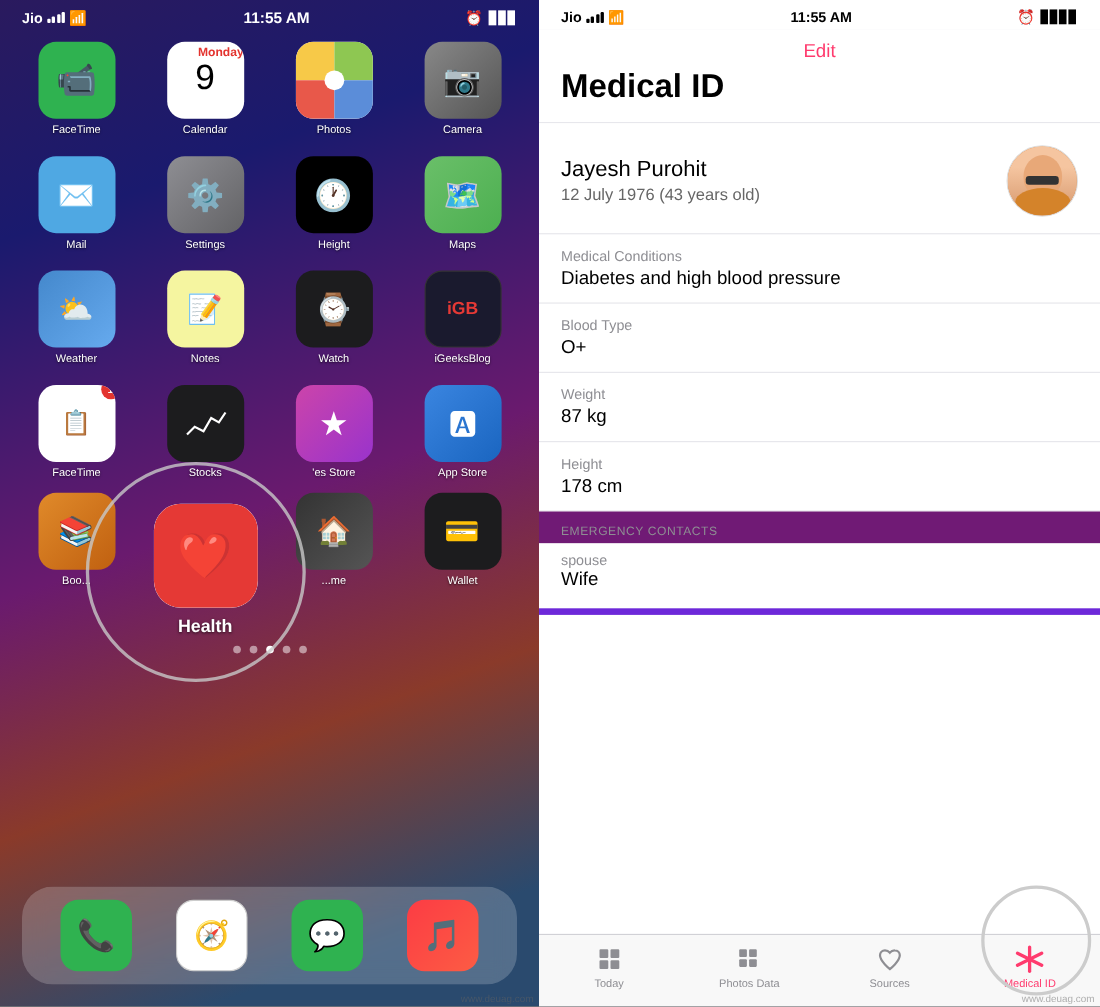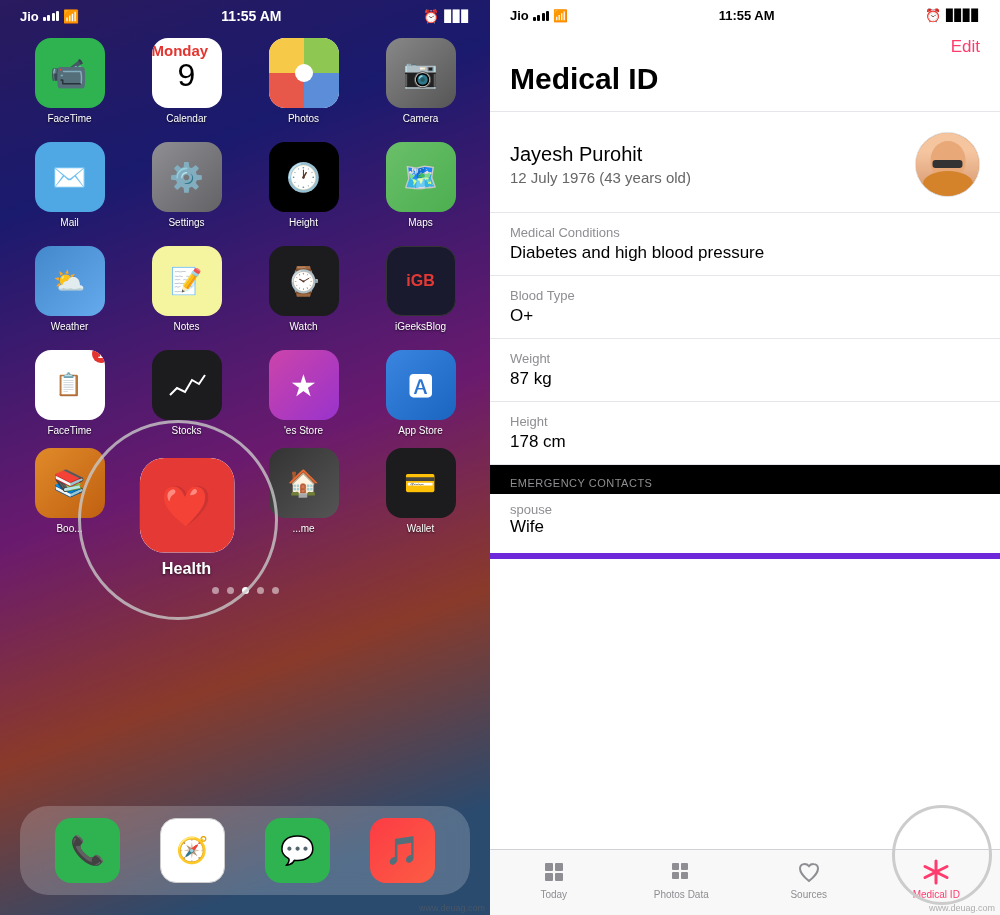--- a/index.html
+++ b/index.html
@@ -70,21 +70,21 @@
 
     
     .calendar-bg {
       background: white;
       display: flex;
       flex-direction: column;
       align-items: center;
       justify-content: flex-start;
       padding-top: 4px;
     }
-    .cal-header { color: #e3342f; font-size: 15px; font-weight: 600; width: 100%; text-align: left; }
+    .cal-header { color: #e3342f; font-size: 11px; font-weight: 600; width: 100%; text-align: right; }
     .cal-day { color: #000; font-size: 32px; font-weight: 300; line-height: 1; }
 
     
     .mail-bg { background: #4fa8e3; }
 
     
     .settings-bg {
       background: linear-gradient(135deg, #8e8e93, #636366);
     }
 
@@ -293,21 +293,21 @@
       margin-bottom: 3px;
     }
     .info-value {
       font-size: 17px;
       color: #000;
       font-weight: 400;
     }
 
     .emergency-header {
       padding: 12px 20px 5px;
-      background: #000000;
+      background: #701a75;
     }
     .emergency-label {
       font-size: 11px;
       color: #8e8e93;
       letter-spacing: 0.5px;
       font-weight: 500;
     }
     .emergency-section {
       padding: 8px 20px 16px;
       border-bottom: 6px solid #6d28d9;
@@ -614,21 +614,21 @@
       <span style="font-size:12px">📶</span>
     </div>
     <div style="font-weight:600">11:55 AM</div>
     <div style="display:flex;align-items:center;gap:5px">
       <span>⏰</span>
       <span style="font-size:11px">▊▊▊▊</span>
     </div>
   </div>
 
   <div class="medical-header">
-    <div class="edit-btn" style="text-align:right">Edit</div>
+    <div class="edit-btn" style="text-align:center">Edit</div>
     <div class="medical-title">Medical ID</div>
   </div>
 
   <div class="medical-content">
 
     <div class="profile-section">
       <div>
         <div class="profile-name">Jayesh Purohit</div>
         <div class="profile-dob">12 July 1976 (43 years old)</div>
       </div>

